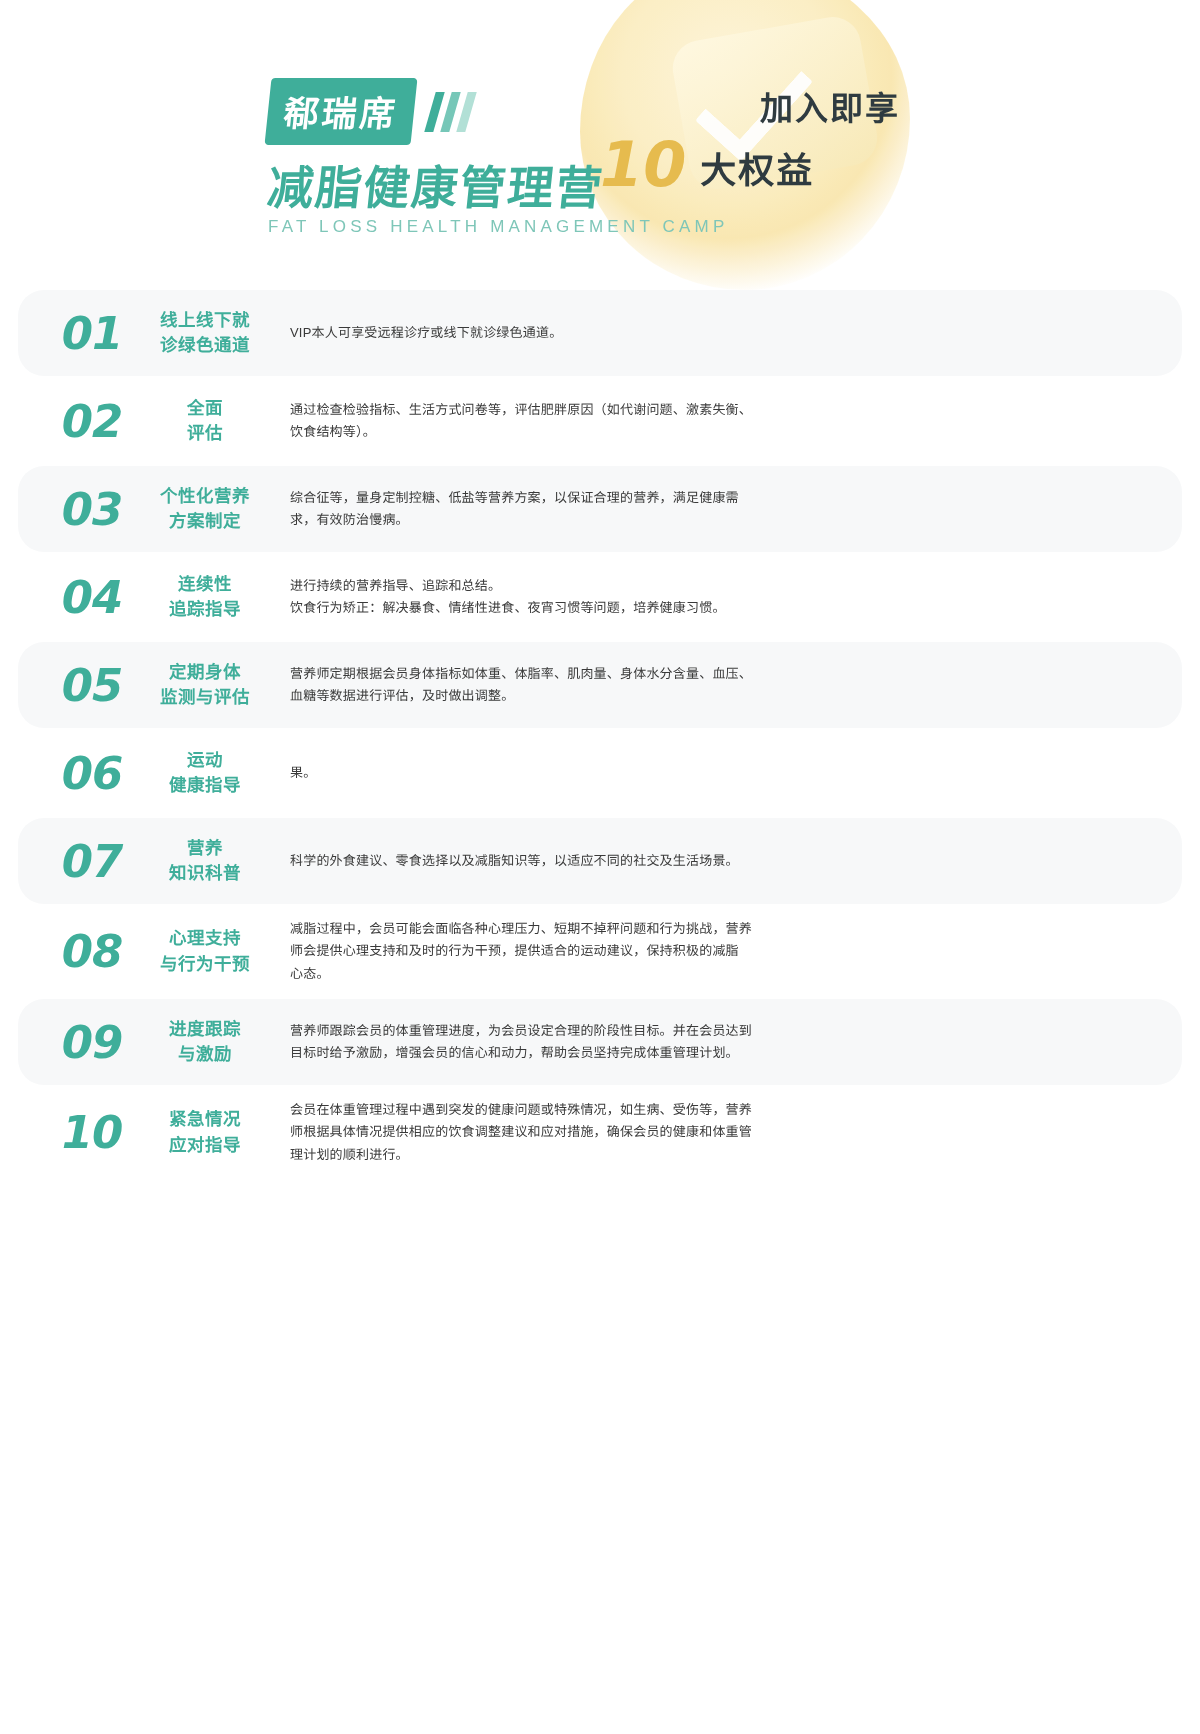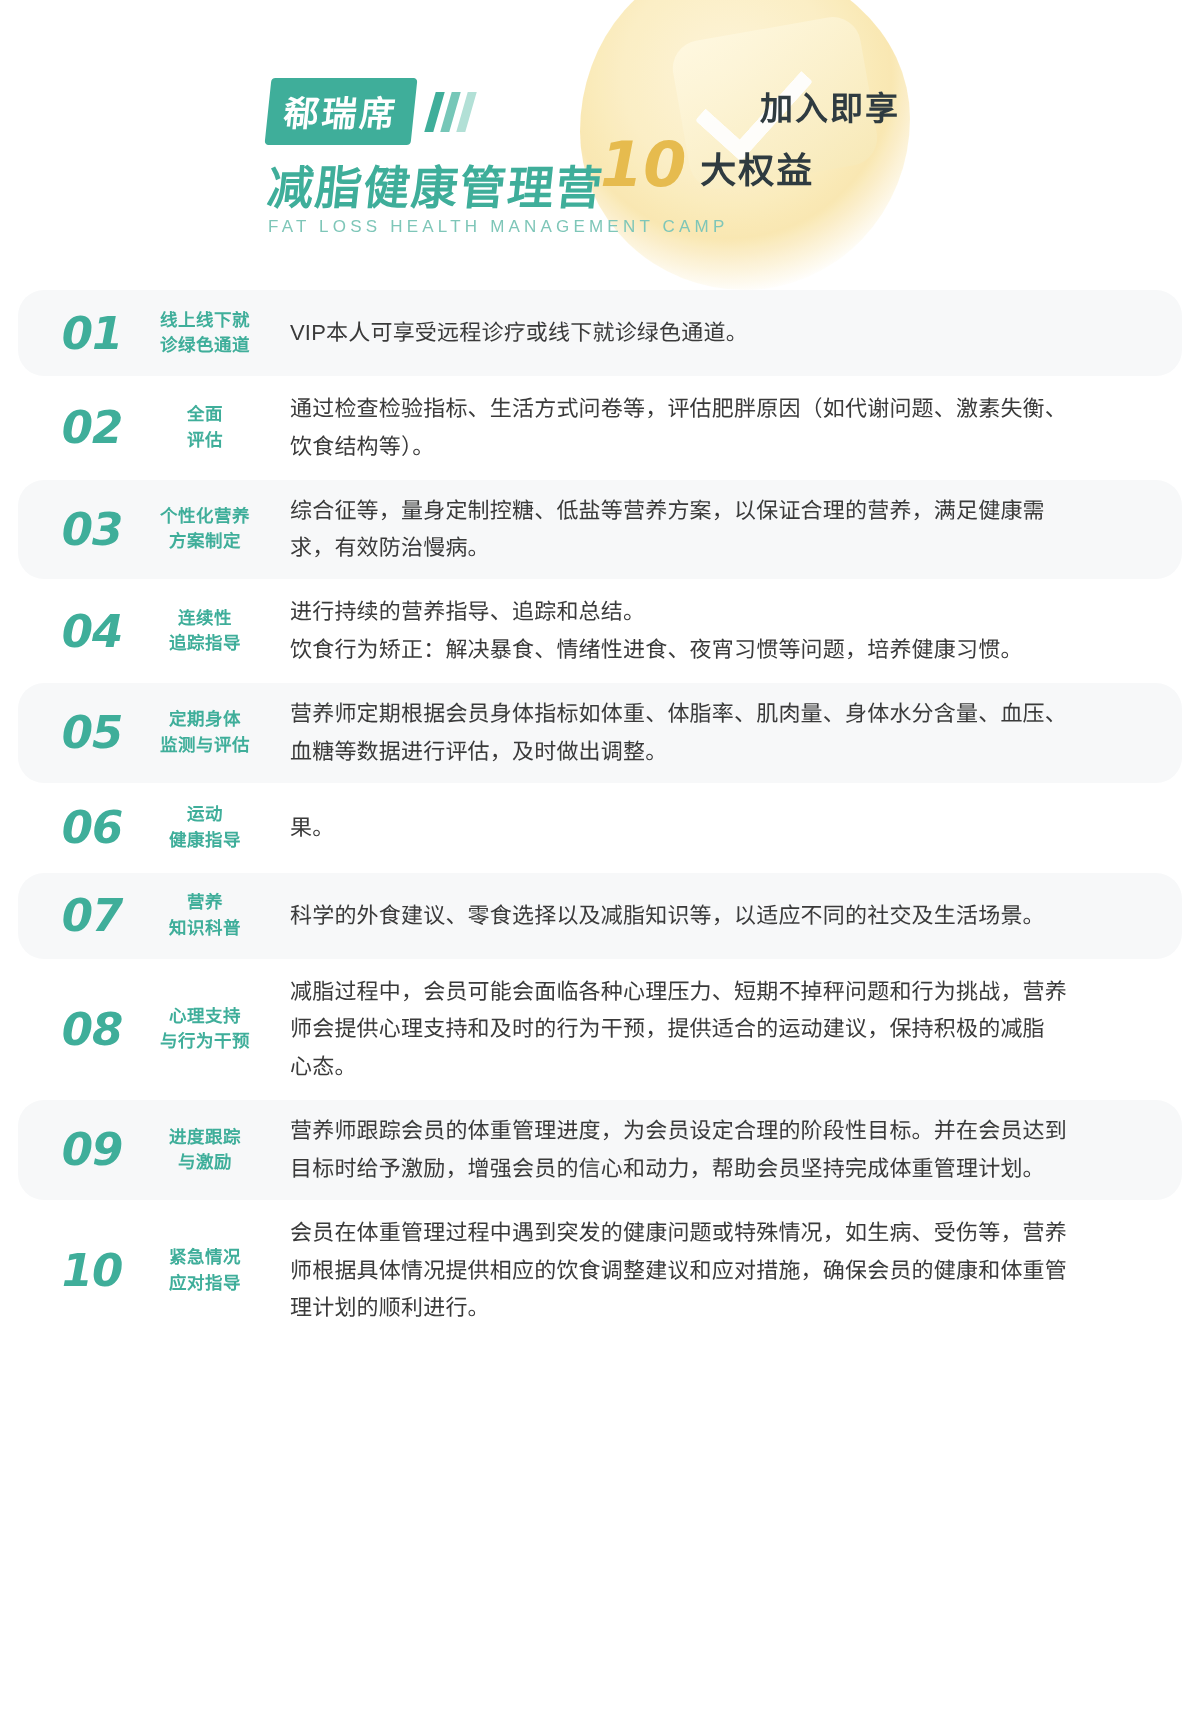--- a/index.html
+++ b/index.html
@@ -186,21 +186,21 @@
     font-size: 17.5px;
     font-weight: bold;
     color: #3fae9a;
     line-height: 1.45;
     letter-spacing: .5px;
     padding-right: 6px;
     box-sizing: border-box;
   }
   .desc {
     flex: 1 1 auto;
-    font-size: 22px;
+    font-size: 13px;
     line-height: 1.72;
     color: #3a3a3a;
     padding-left: 22px;
     letter-spacing: .2px;
   }
   .desc-line { display: block; }
 </style>
 </head>
 <body>
 

